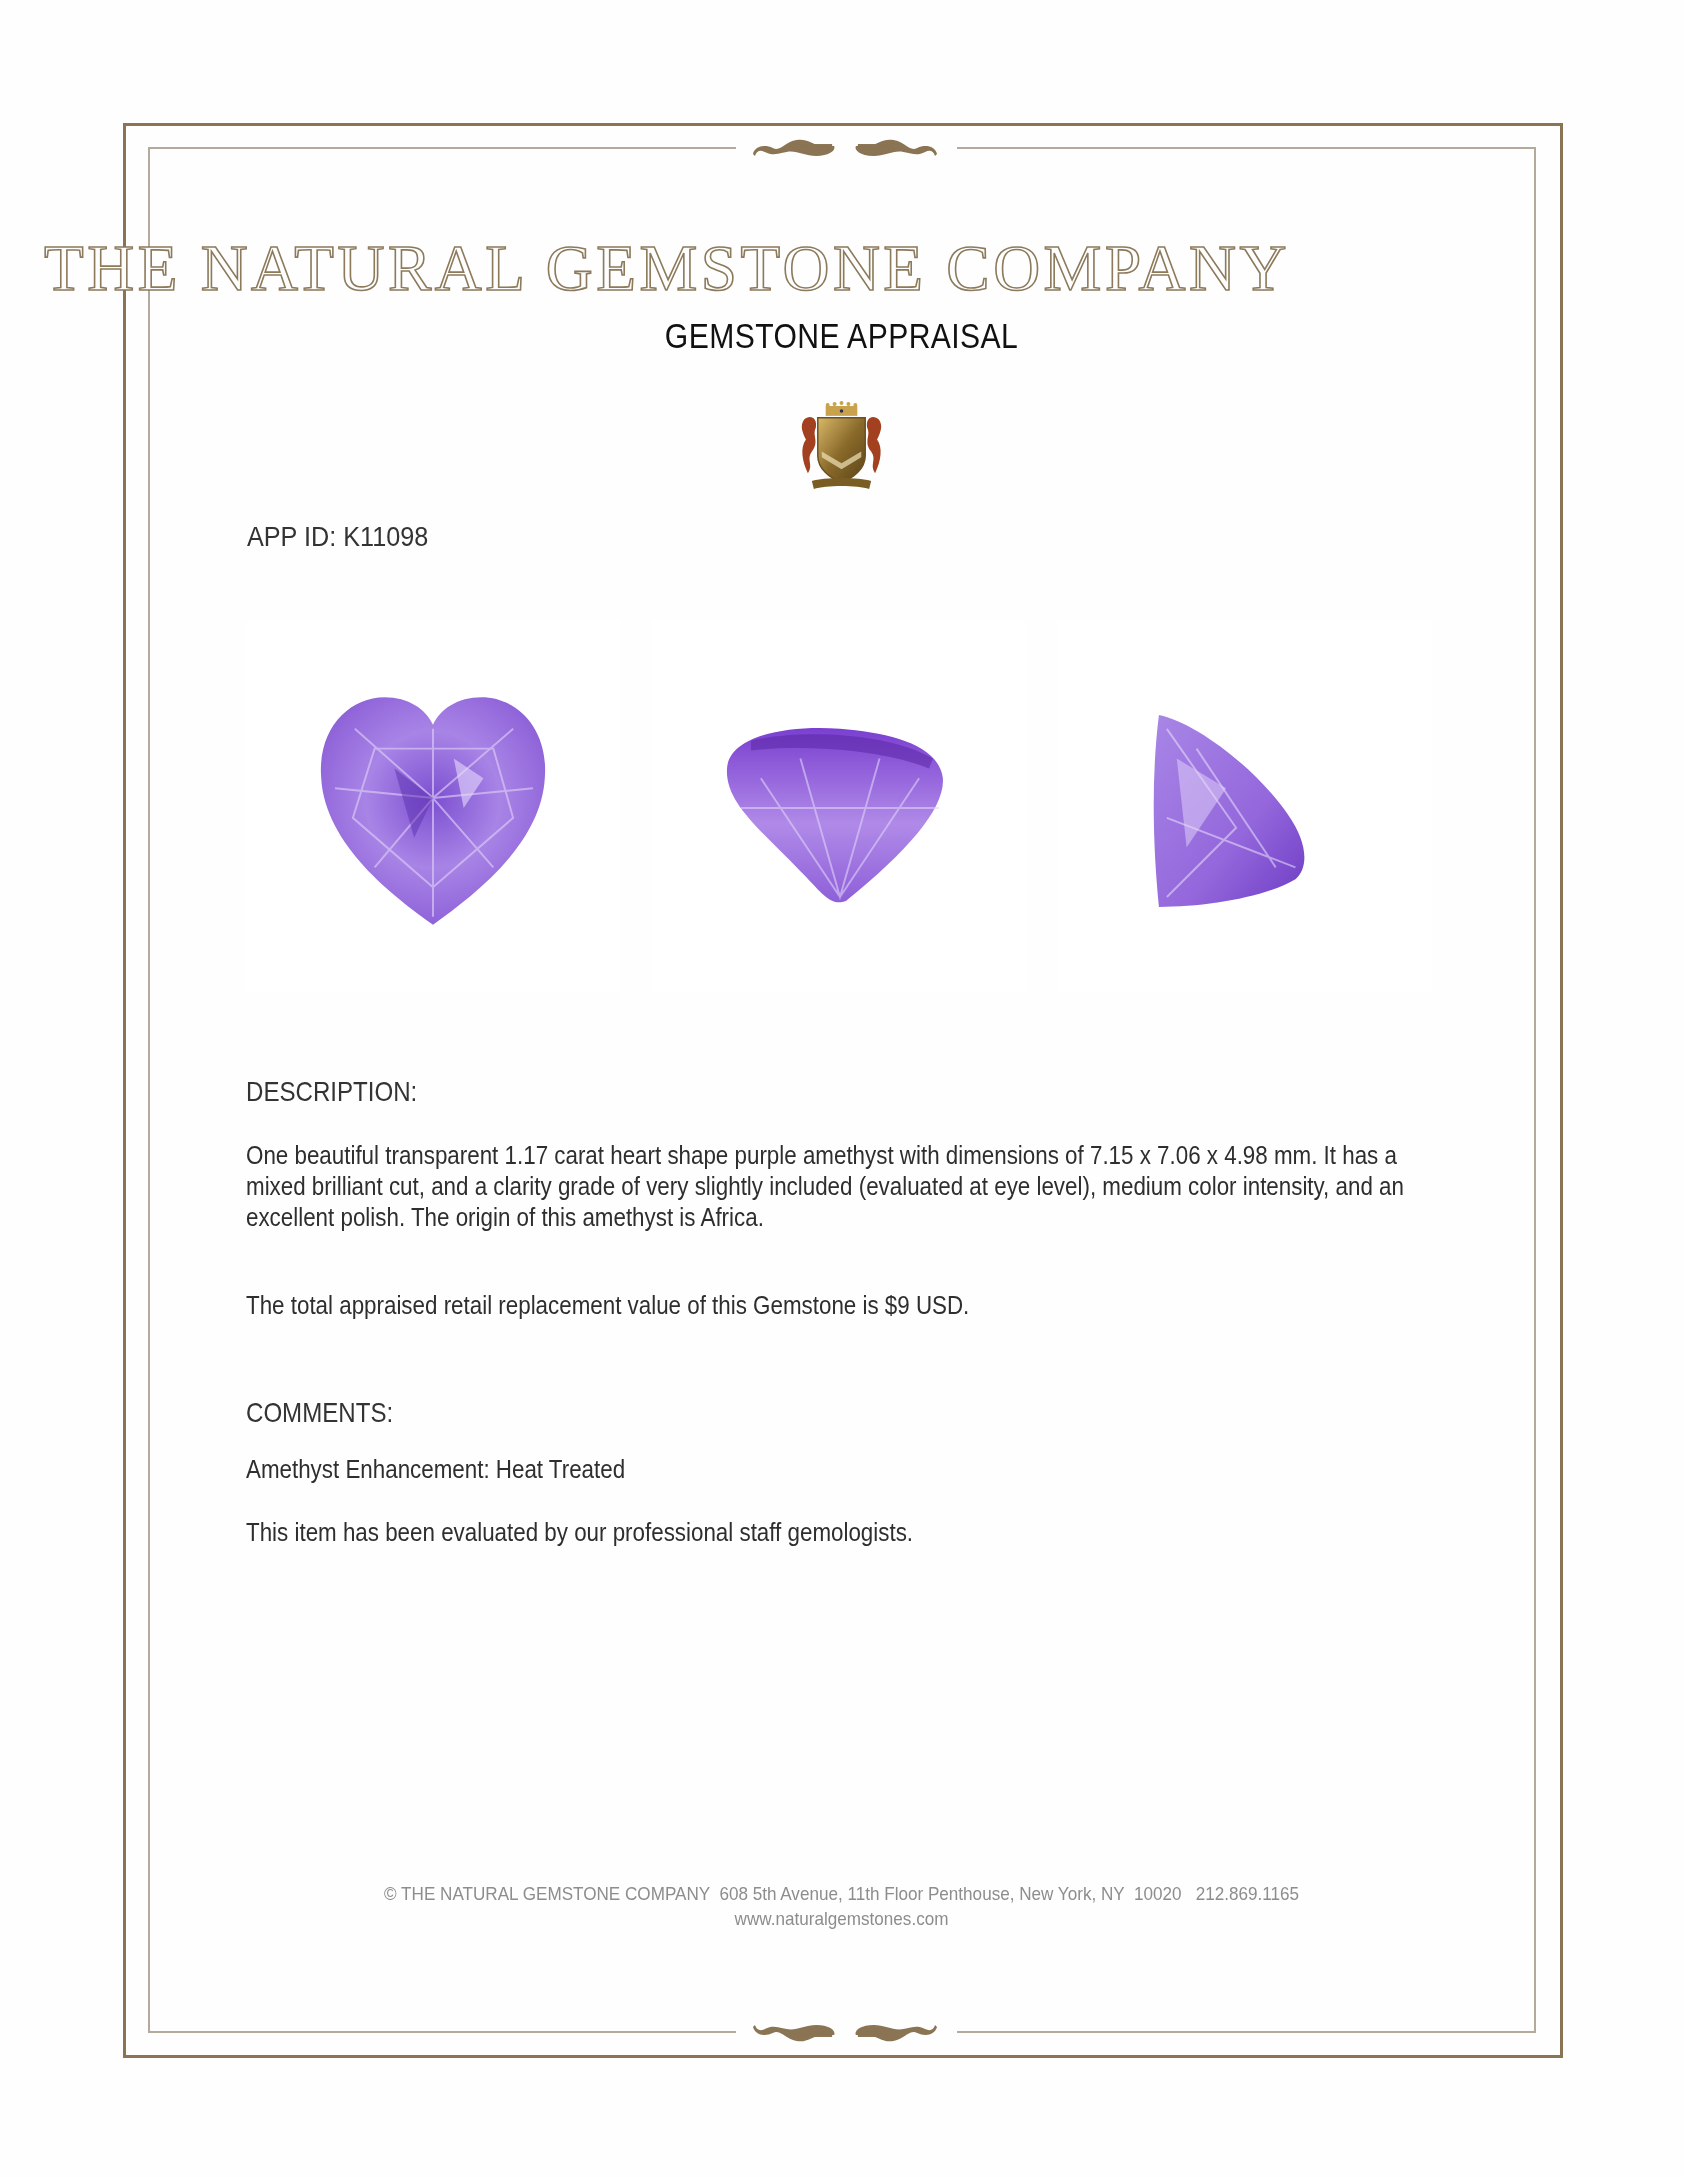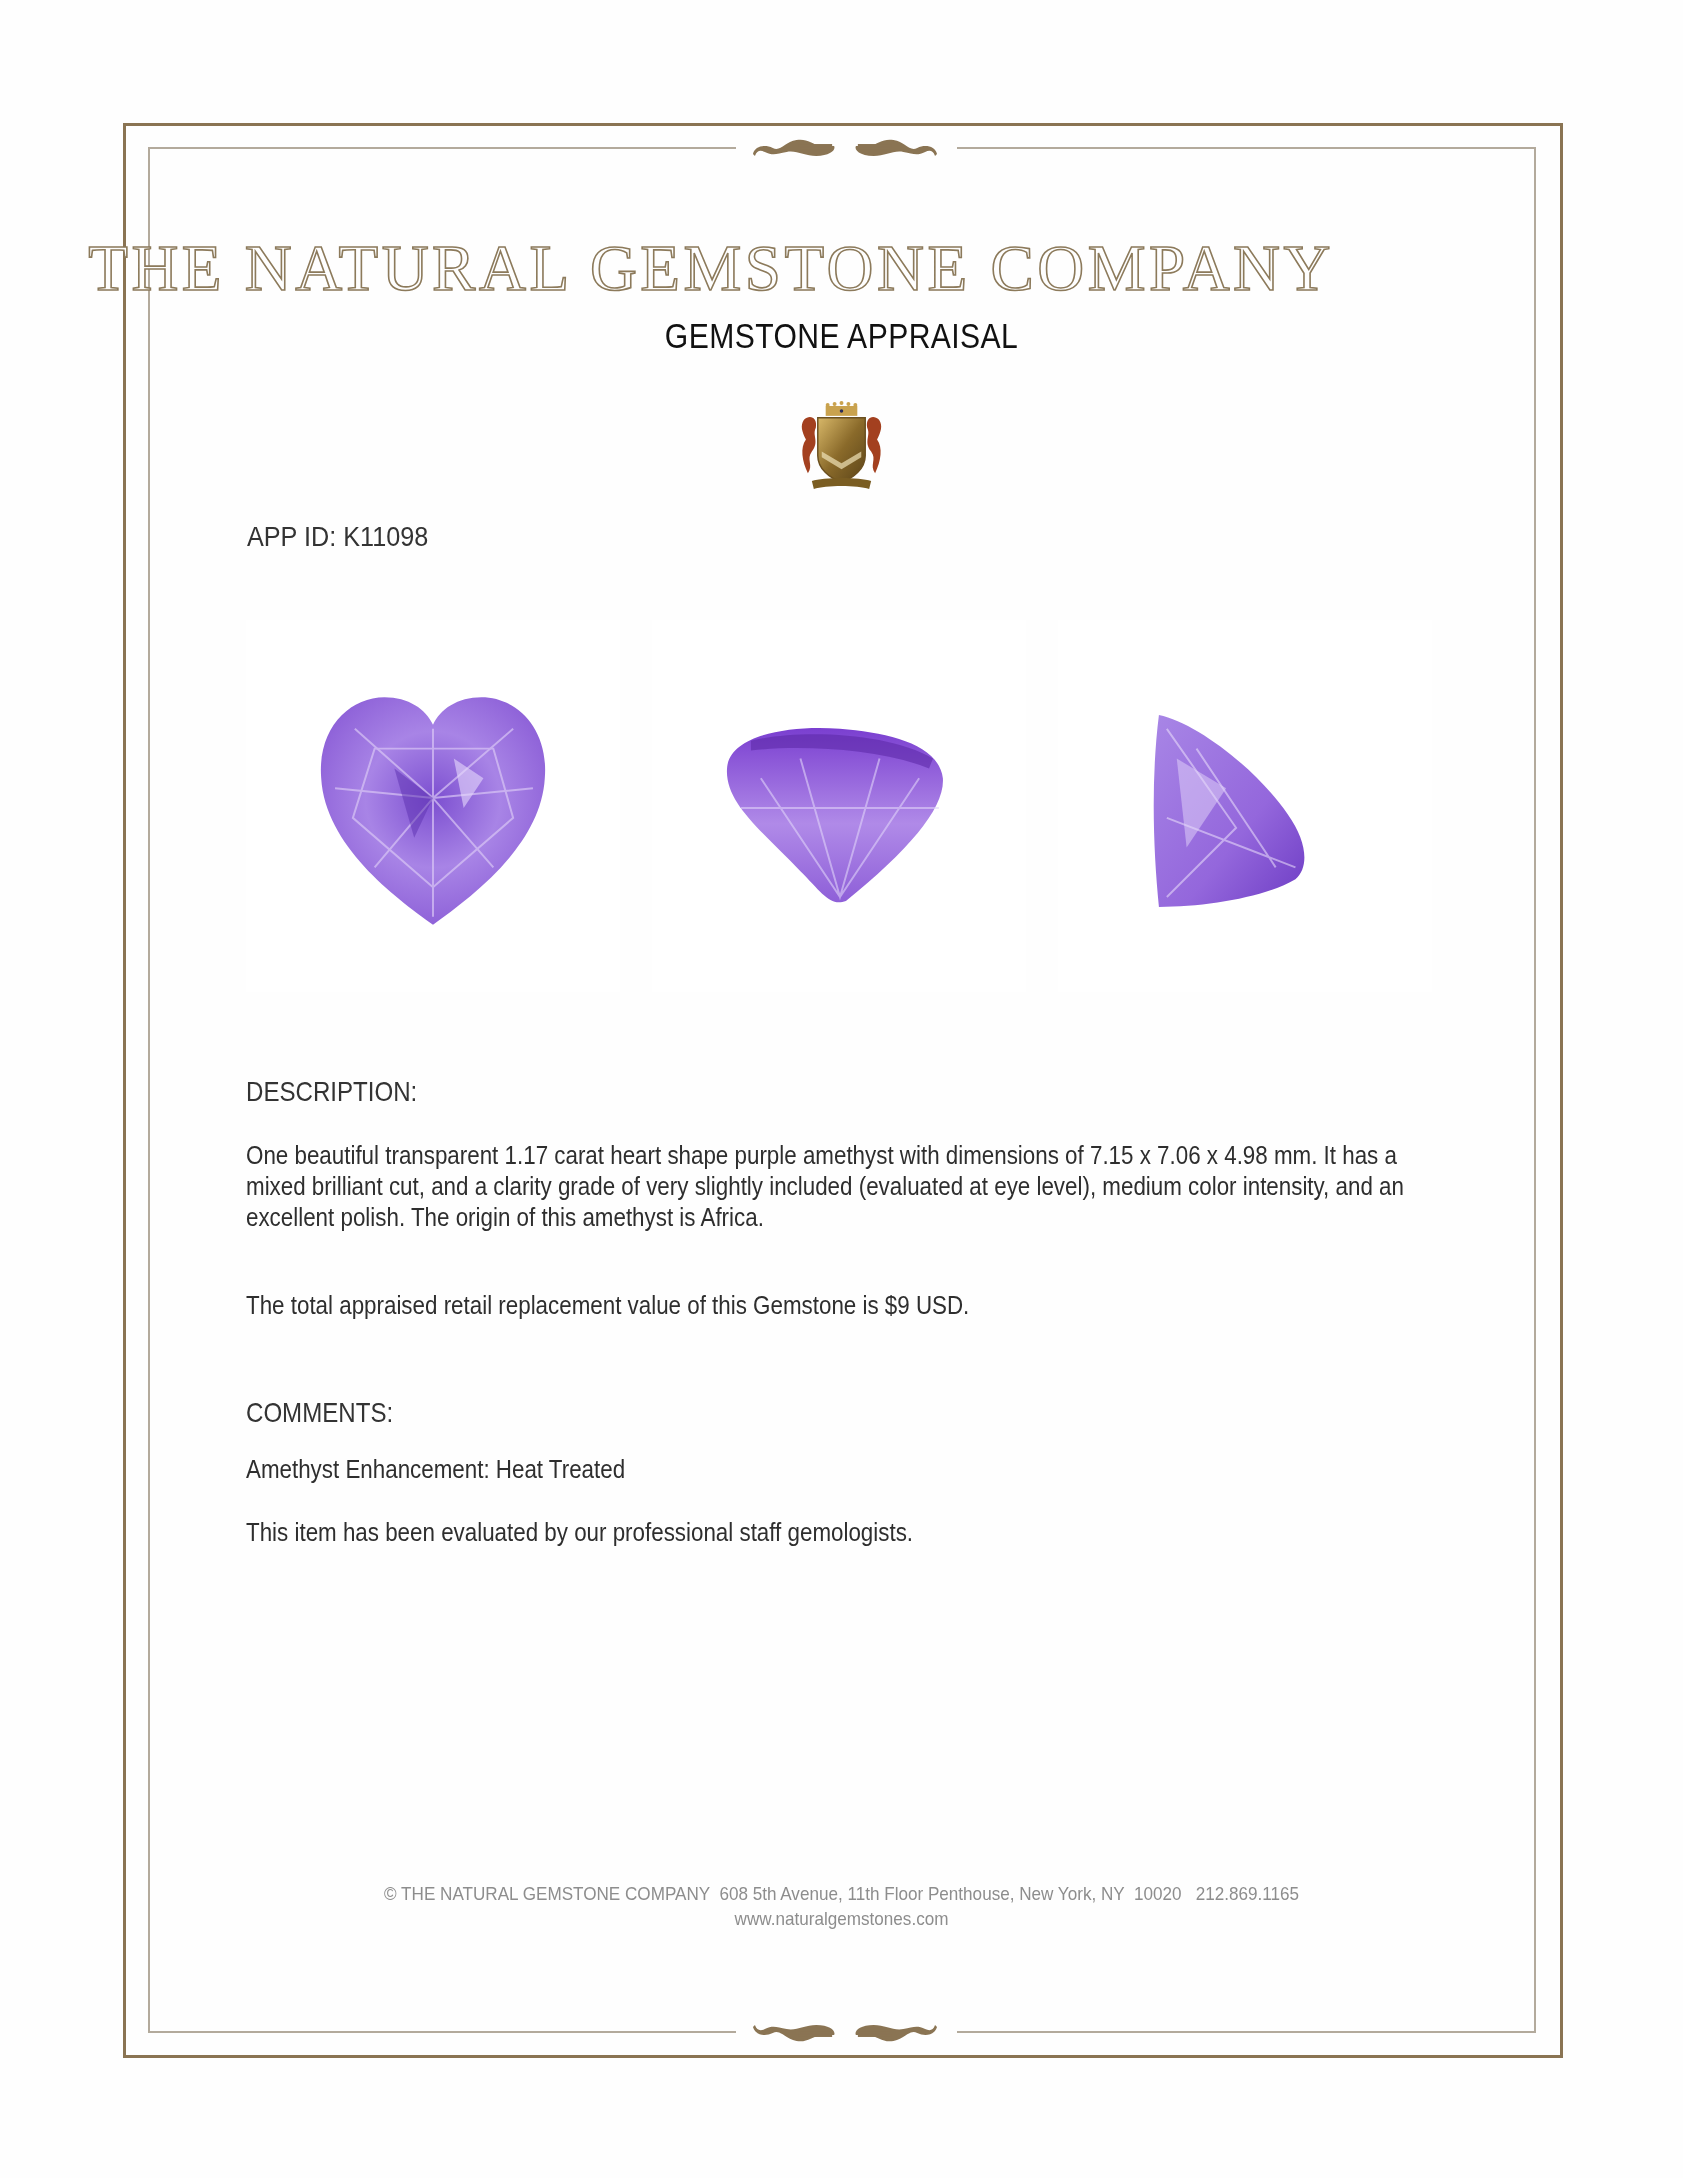--- a/index.html
+++ b/index.html
@@ -4,21 +4,21 @@
 <style>
   html, body { margin:0; padding:0; }
   body { width:1683px; height:2178px; background:#fefefe; position:relative; overflow:hidden;
          font-family:"Liberation Sans", sans-serif; color:#2a2a2a; }
   .abs { position:absolute; }
   .outer-border { left:123px; top:123px; width:1434px; height:1929px; border:3px solid #8a7453; }
   .inner-line { background:#b3aa9c; }
   .inner-v { width:2px; }
   .inner-h { height:2px; }
   .ornament { width:188px; height:22px; }
-  .title { left:0; width:1334px; top:234px; text-align:right; font-family:"Liberation Serif", serif;
+  .title { left:0; width:1334px; top:234px; text-align:center; font-family:"Liberation Serif", serif;
            font-size:65px; letter-spacing:3.5px; color:#fefefe; -webkit-text-stroke:1.6px #8c7a5b;
            line-height:69px; white-space:nowrap; }
   .subtitle { left:0; width:1683px; top:315px; text-align:center; font-size:35px; color:#111;
               letter-spacing:0.5px; line-height:42px; transform:scaleX(0.86); transform-origin:842px 0; }
   .crest { left:800px; top:400px; width:83px; height:93px; }
   .app-id { left:247px; top:521px; font-size:28px; color:#333; line-height:32px; transform:scaleX(0.9); transform-origin:0 0; }
   .tile { top:620px; width:374px; height:372px; background:#ffffff; }
   .tile svg { width:100%; height:100%; display:block; }
   .section-label { left:246px; font-size:28px; color:#333; line-height:32px; transform:scaleX(0.86); transform-origin:0 0; }
   .para { left:246px; width:1391px; font-size:26px; color:#2e2e2e; line-height:31px; transform:scaleX(0.86); transform-origin:0 0; }

